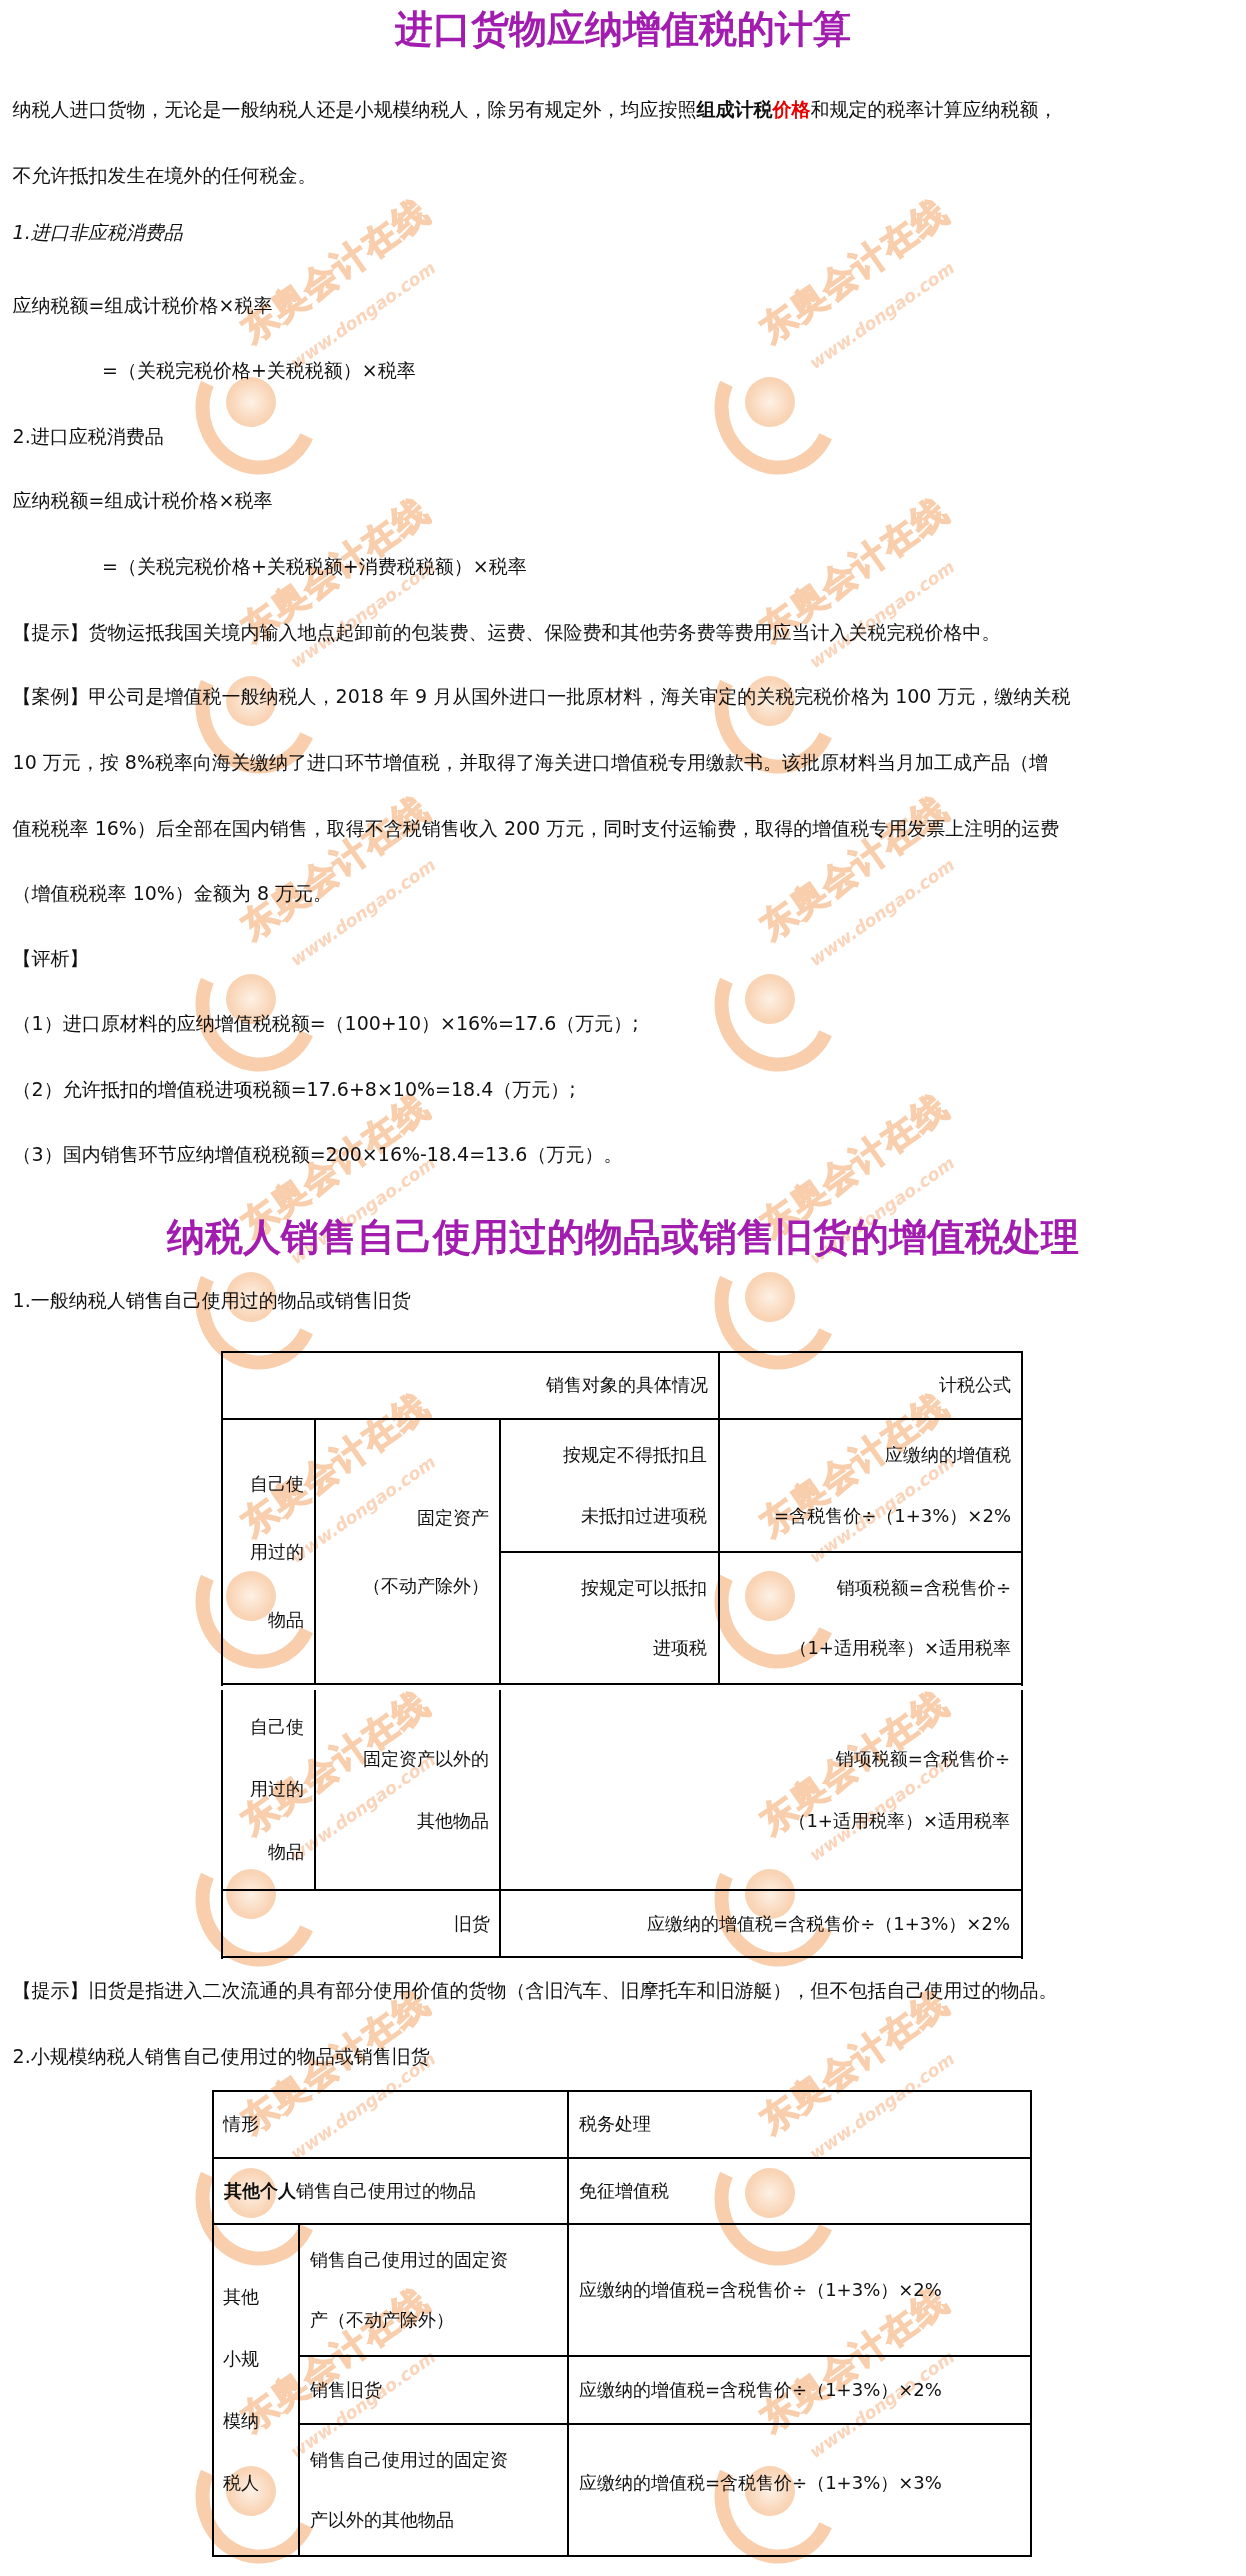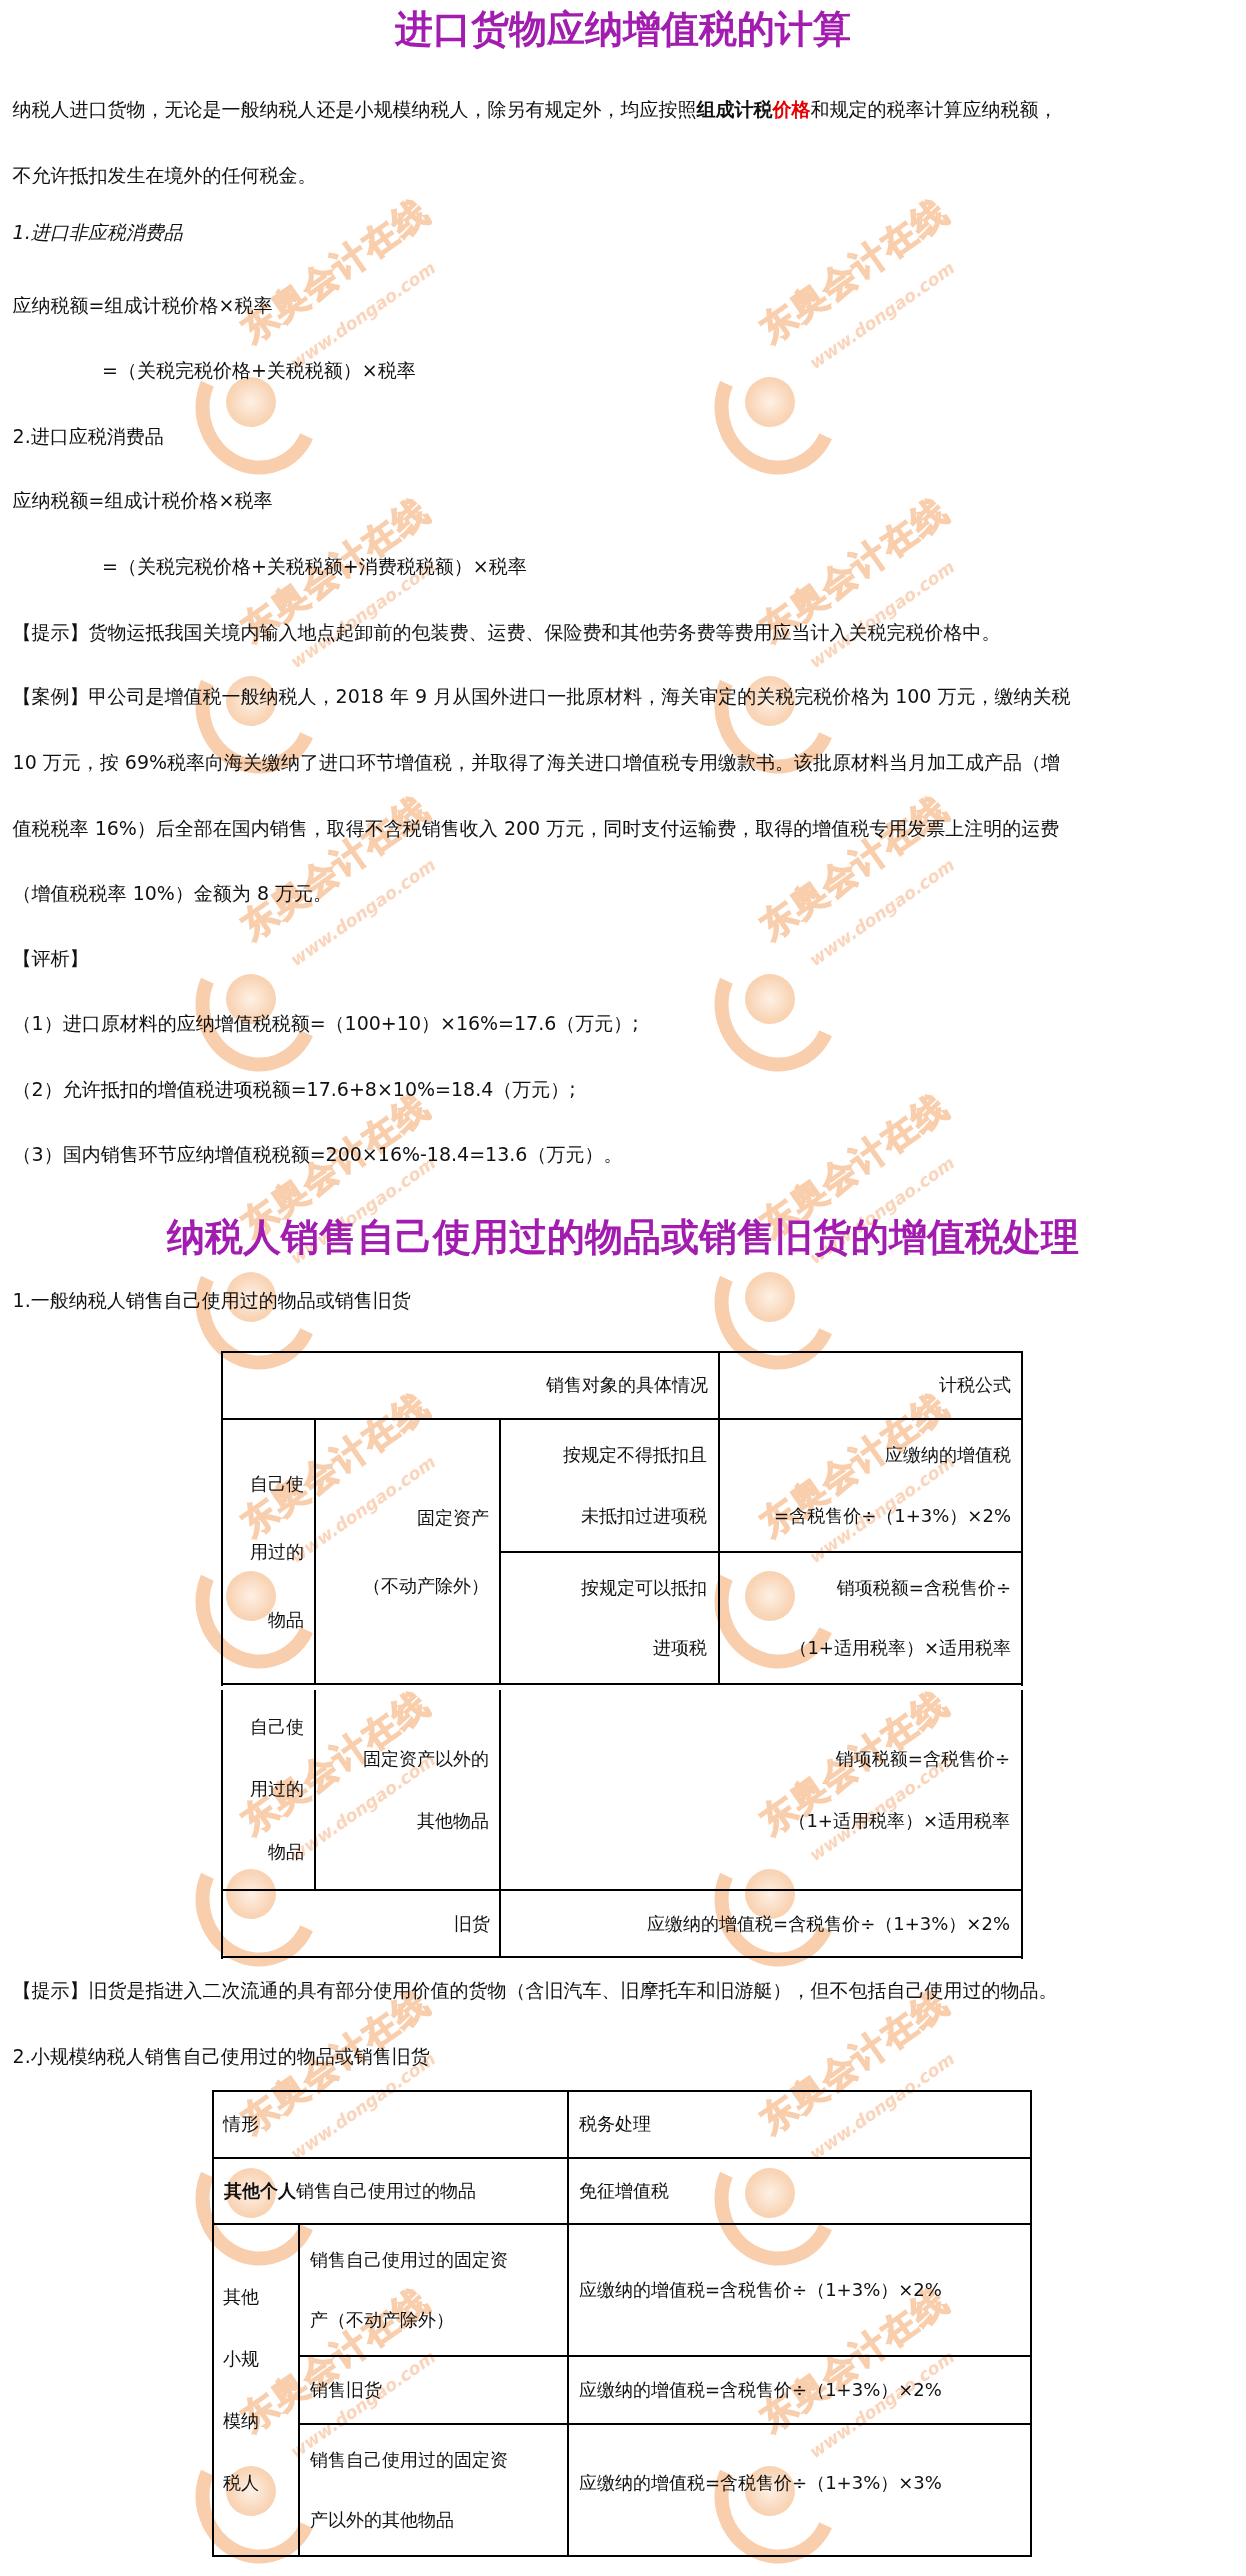--- a/index.html
+++ b/index.html
@@ -166,21 +166,21 @@
 <div class="line" style="top:488px;">应纳税额=组成计税价格×税率</div>
 <div class="line indent" style="top:554px;">=（关税完税价格+关税税额+消费税税额）×税率</div>
 
 <div class="line" style="top:620px;">
   <span>【提示】</span><span>货物运抵我国关境内输入地点起卸前的包装费、运费、保险费和其他劳务费等费用应当计入关税完税价格中。</span>
 </div>
 
 <div class="line" style="top:684px;">
   <span>【案例】</span><span>甲公司是增值税一般纳税人，2018 年 9 月从国外进口一批原材料，海关审定的关税完税价格为 100 万元，缴纳关税</span>
 </div>
-<div class="line" style="top:750px;">10 万元，按 69%税率向海关缴纳了进口环节增值税，并取得了海关进口增值税专用缴款书。该批原材料当月加工成产品（增</div>
+<div class="line" style="top:750px;">10 万元，按 8%税率向海关缴纳了进口环节增值税，并取得了海关进口增值税专用缴款书。该批原材料当月加工成产品（增</div>
 <div class="line" style="top:816px;">值税税率 16%）后全部在国内销售，取得不含税销售收入 200 万元，同时支付运输费，取得的增值税专用发票上注明的运费</div>
 <div class="line" style="top:881px;">（增值税税率 10%）金额为 8 万元。</div>
 
 <div class="line" style="top:946px;">【评析】</div>
 <div class="line" style="top:1011px;">（1）进口原材料的应纳增值税税额=（100+10）×16%=17.6（万元）;</div>
 <div class="line" style="top:1077px;">（2）允许抵扣的增值税进项税额=17.6+8×10%=18.4（万元）;</div>
 <div class="line" style="top:1142px;">（3）国内销售环节应纳增值税税额=200×16%-18.4=13.6（万元）。</div>
 
 <div class="title" style="top:1214px;">纳税人销售自己使用过的物品或销售旧货的增值税处理</div>
 

